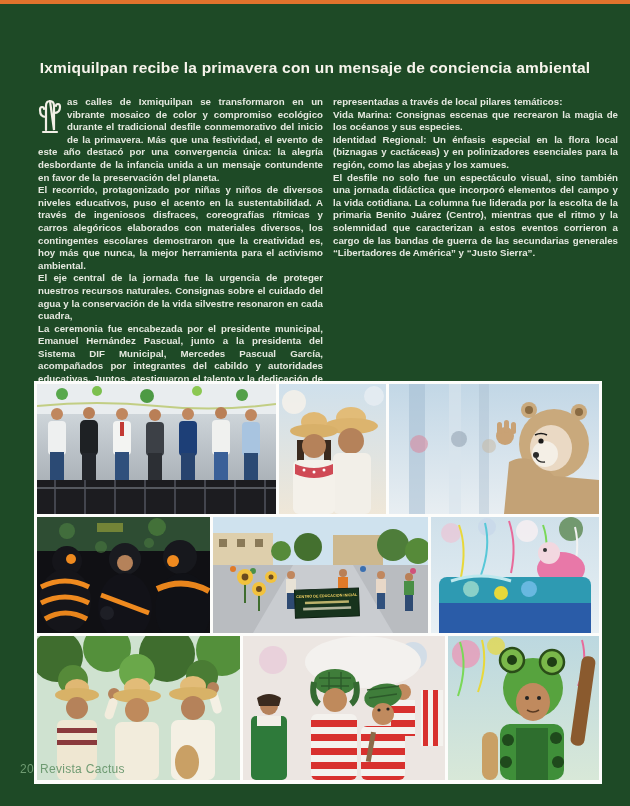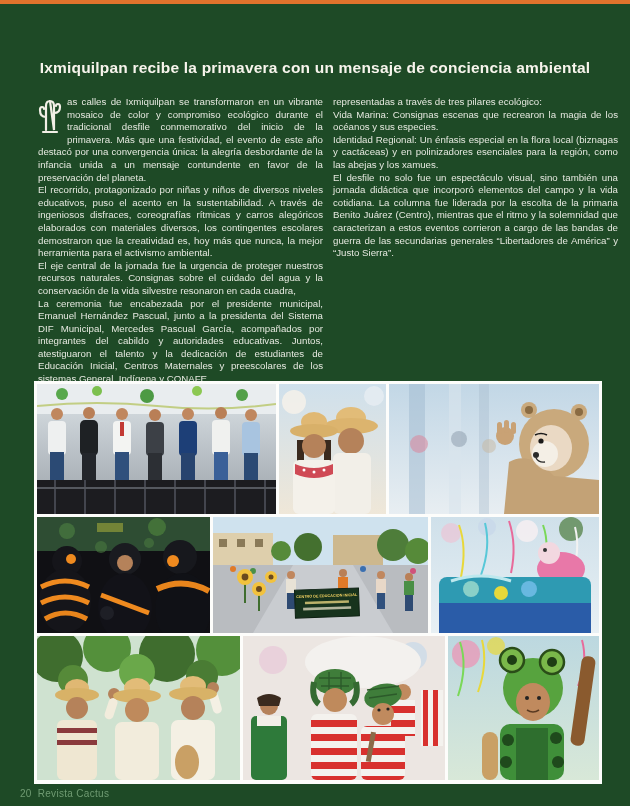--- a/index.html
+++ b/index.html
@@ -2,35 +2,35 @@
 <html><head>
 <meta charset="utf-8">
 <style>
   * { margin:0; padding:0; box-sizing:border-box; }
   html,body { width:630px; height:806px; }
   body { font-family:"Liberation Sans", sans-serif; }
   .page { position:relative; width:630px; height:806px; background:#1E4A26; overflow:hidden;padding-left:32px; }
   .top-strip { position:absolute; top:0; left:0; width:630px; height:4px; background:#E0732C; }
   .headline { position:absolute; top:59px; left:0; width:630px; text-align:center;
               color:#F7F4EC; font-size:15.5px; font-weight:700; letter-spacing:0.2px; white-space:nowrap; }
-  .columns { position:absolute; top:96px; left:38px; width:580px; display:flex; gap:10px; }
+  .columns { position:absolute; top:96px; left:38px; width:580px; display:flex; gap:10px;font-weight:bold; }
   .col { width:285px; color:#E5E8DF; font-size:9.7px; line-height:12.6px; text-align:justify; }
   .col p { margin:0; }
   .dropcap { float:left; width:24px; height:37px; margin:1px 5px 0 0; }
   .credit { margin-top:13px; }
   .collage { position:absolute; left:34px; top:381px; width:568px; height:403px;
              background:#FDFDFB; padding:3px; display:flex; flex-direction:column; gap:3px; }
   .crow { display:flex; gap:3px; }
   .r1 { height:130px; } .r2 { height:116px; } .r3 { height:144px; }
   .ph { position:relative; overflow:hidden; background:#888; }
   .ph svg { position:absolute; inset:0; width:100%; height:100%; display:block; }
   .pA { width:239px; } .pB { width:107px; } .pC { width:210px; }
   .pD { width:173px; } .pE { width:215px; } .pF { width:168px; }
   .pG { width:203px; } .pH { width:202px; } .pI { width:151px; }
-  .footer { position:absolute; left:20px; top:788px; font-size:10px; color:#6F9B72; letter-spacing:0.3px; }
+  .footer { position:absolute; left:20px; top:762px; font-size:12px; color:#6F9B72; letter-spacing:0.3px; }
   .footer .num { margin-right:6px; }
 </style>
 </head>
 <body>
 
 <div class="page">
   <div class="top-strip"></div>
 
   <div class="headline">Ixmiquilpan recibe la primavera con un mensaje de conciencia ambiental</div>
 
@@ -40,21 +40,21 @@
             <path d="M12 4 C9 4 8 6 8 9 L8 33 M16 33 L16 9 C16 6 15 4 12 4 Z"></path>
             <path d="M8 20 C4 20 2 18 2 13 M2 13 C2 11 3 10 4 10 C5 10 6 11 6 12"></path>
             <path d="M16 16 C20 16 22 14 22 10 M22 10 C22 8 21 7 20 7 C19 7 18 8 18 9"></path>
             <path d="M5 35 L19 35"></path>
           </svg><span>as calles de Ixmiquilpan se transformaron en un vibrante mosaico de color y compromiso ecológico durante el tradicional desfile conmemorativo del inicio de la primavera. Más que una festividad, el evento de este año destacó por una convergencia única: la alegría desbordante de la infancia unida a un mensaje contundente en favor de la preservación del planeta.</span></p>
       <p>El recorrido, protagonizado por niñas y niños de diversos niveles educativos, puso el acento en la sustentabilidad. A través de ingeniosos disfraces, coreografías rítmicas y carros alegóricos elaborados con materiales diversos, los contingentes escolares demostraron que la creatividad es, hoy más que nunca, la mejor herramienta para el activismo ambiental.</p>
       <p>El eje central de la jornada fue la urgencia de proteger nuestros recursos naturales. Consignas sobre el cuidado del agua y la conservación de la vida silvestre resonaron en cada cuadra,</p>
       <p>La ceremonia fue encabezada por el presidente municipal, Emanuel Hernández Pascual, junto a la presidenta del Sistema DIF Municipal, Mercedes Pascual García, acompañados por integrantes del cabildo y autoridades educativas. Juntos, atestiguaron el talento y la dedicación de estudiantes de Educación Inicial, Centros Maternales y preescolares de los sistemas General, Indígena y CONAFE.</p>
     </div>
     <div class="col">
-      <p>representadas a través de tres pilares ecológico:</p>
+      <p>representadas a través de local pilares temáticos:</p>
       <p>Vida Marina: Consignas escenas que recrearon la magia de los océanos y sus especies.</p>
       <p>Identidad Regional: Un énfasis especial en la flora local (biznagas y cactáceas) y en polinizadores esenciales para la región, como las abejas y los xamues.</p>
       <p>El desfile no solo fue un espectáculo visual, sino también una jornada didáctica que incorporó elementos del campo y la vida cotidiana. La columna fue liderada por la escolta de la primaria Benito Juárez (Centro), mientras que el ritmo y la solemnidad que caracterizan a estos eventos corrieron a cargo de las bandas de guerra de las secundarias generales “Libertadores de América” y “Justo Sierra”.</p>
     </div>
   </div>
 
   <div class="collage">
     <div class="crow r1">
 
       <div class="ph pA">

